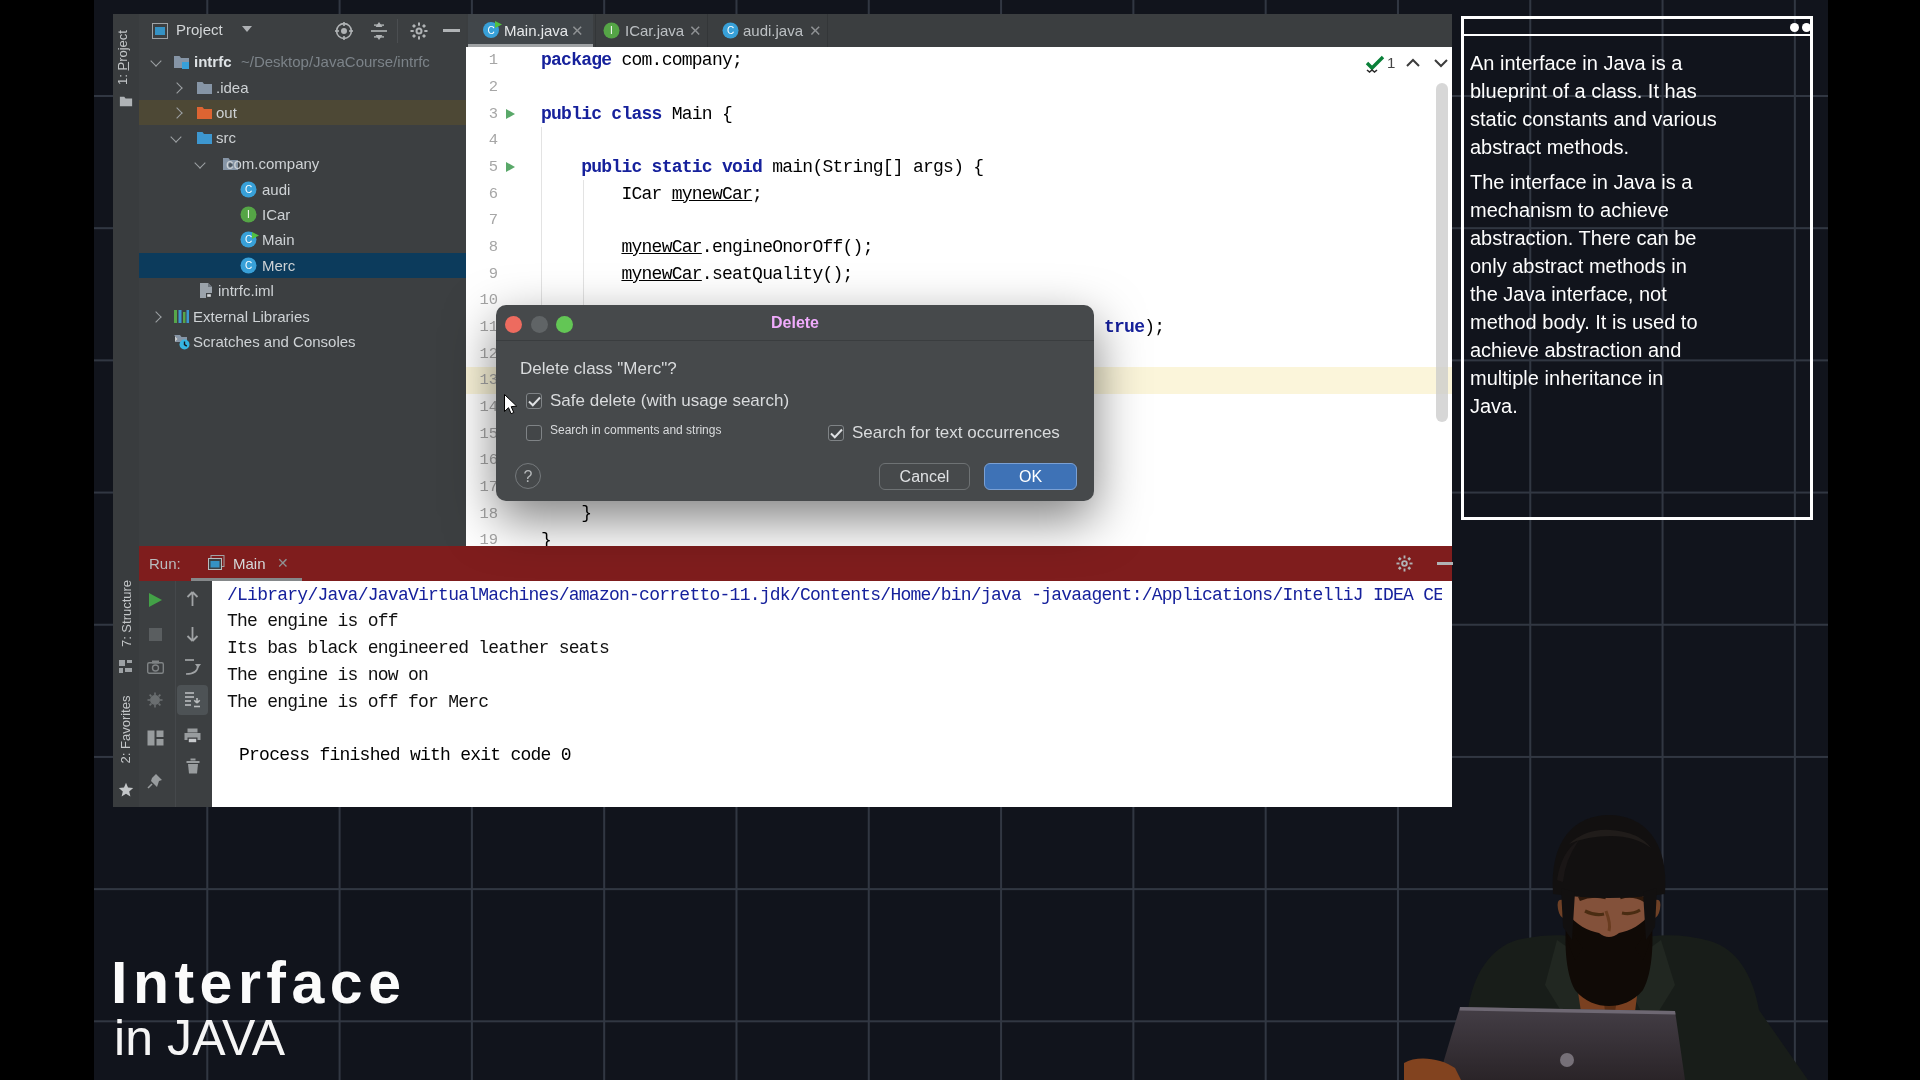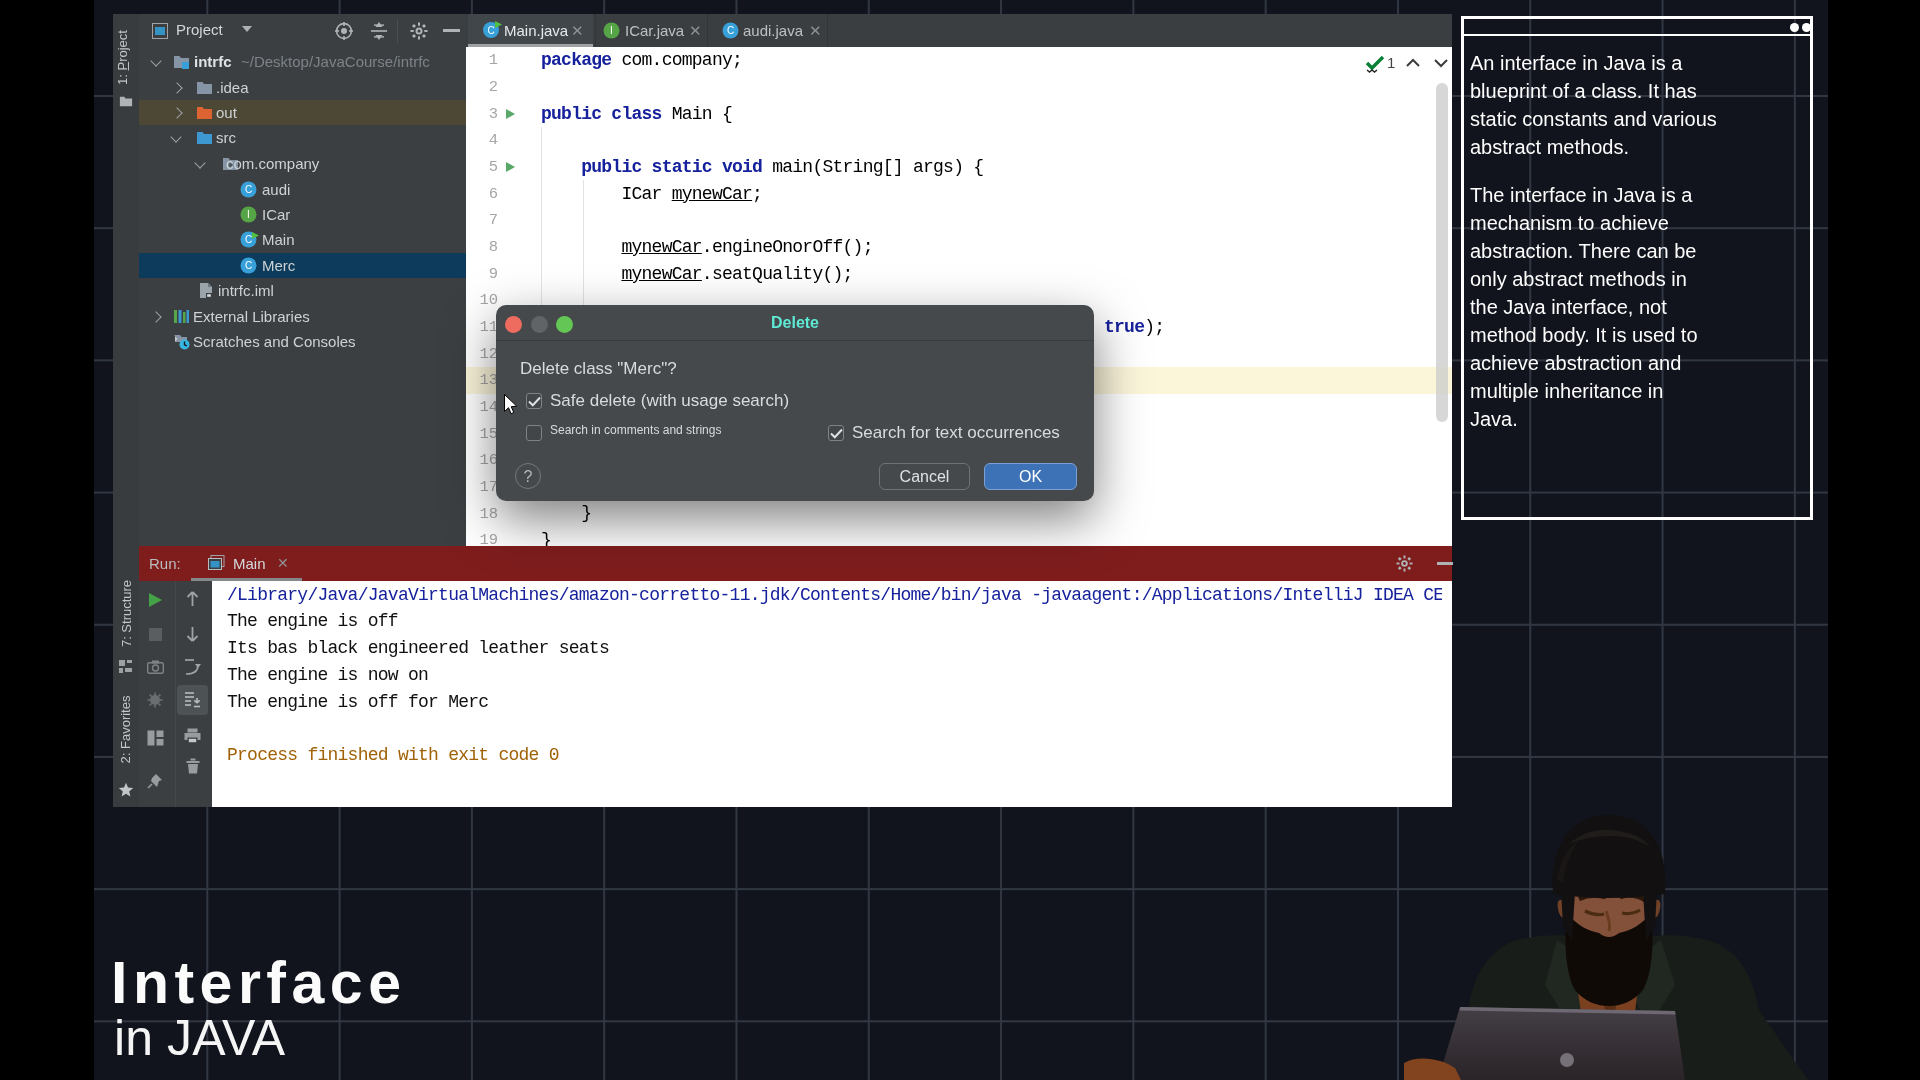--- a/index.html
+++ b/index.html
@@ -424,26 +424,26 @@
       <path d="M2 6h10l-1 9.5H3z" fill="#989c9e"></path>
     </svg>
   </div>
   <div class="abs" id="console">
     <pre class="mono" style="position:absolute;left:15px;top:0.6px;margin:0;font-size:18px;letter-spacing:-0.75px;line-height:26.8px;color:#101010;width:1215px;overflow:hidden;"><span style="color:#16219c;">/Library/Java/JavaVirtualMachines/amazon-corretto-11.jdk/Contents/Home/bin/java -javaagent:/Applications/IntelliJ IDEA CE</span>
 The engine is off
 Its bas black engineered leather seats
 The engine is now on
 The engine is off for Merc
 
-<span style="color:#a16207;">Process finished with exit code 0</span></pre>
+<span style="color:#000000;margin-left:12px;">Process finished with exit code 0</span></pre>
   </div>
 
   <div class="abs" id="dialog">
     <div style="position:absolute;left:0;top:0;width:100%;height:35px;border-bottom:1px solid #3a3d3f;"></div>
-    <div style="position:absolute;left:0;top:0;width:100%;text-align:center;line-height:35px;font-size:16px;font-weight:bold;color:#5eead4;">Delete</div>
+    <div style="position:absolute;left:0;top:0;width:100%;text-align:center;line-height:35px;font-size:16px;font-weight:bold;color:#f0abfc;">Delete</div>
     <div style="position:absolute;left:9px;top:11px;width:17px;height:17px;border-radius:50%;background:#ed6b5f;"></div>
     <div style="position:absolute;left:35px;top:11px;width:17px;height:17px;border-radius:50%;background:#606466;"></div>
     <div style="position:absolute;left:60px;top:11px;width:17px;height:17px;border-radius:50%;background:#63c655;"></div>
     <div style="position:absolute;left:24px;top:54px;font-size:17px;color:#d9dbdd;">Delete class "Merc"?</div>
     <div class="cb" style="left:30px;top:88px;"></div>
     <svg style="position:absolute;left:32px;top:91px;" width="13" height="11" viewBox="0 0 13 11">
       <path d="M1 5.5 4.8 9.2 12 1.5" stroke="#dfe1e3" stroke-width="2" fill="none"></path>
     </svg>
     <div style="position:absolute;left:54px;top:86px;font-size:17px;color:#d9dbdd;">Safe delete (with usage search)</div>
     <div class="cb" style="left:30px;top:120px;"></div>
@@ -461,17 +461,17 @@
     <path d="M1.5 1.5v17l4-3.8 2.6 6 2.7-1.2-2.6-5.8 5.5-.6z" fill="#ffffff" stroke="#000" stroke-width="1"></path>
   </svg>
 
   <div class="abs" id="infobox">
     <div class="hdr"></div>
     <div class="dot" style="left:326px;"></div>
     <div class="dot" style="left:338px;"></div>
   </div>
   <div class="abs" id="infotext">
     <div>An interface in Java is a<br>blueprint of a class. It has<br>static constants and various<br>abstract methods.</div>
-    <div style="margin-top:20px;">The interface in Java is a<br>mechanism to achieve<br>abstraction. There can be<br>only abstract methods in<br>the Java interface, not<br>method body. It is used to<br>achieve abstraction and<br>multiple inheritance in<br>Java.</div>
+    <div style="margin-top:7px;">The interface in Java is a<br>mechanism to achieve<br>abstraction. There can be<br>only abstract methods in<br>the Java interface, not<br>method body. It is used to<br>achieve abstraction and<br>multiple inheritance in<br>Java.</div>
   </div>
 
   <div class="abs" id="t1">Interface</div>
   <div class="abs" id="t2">in JAVA</div>
 
 </body></html>

